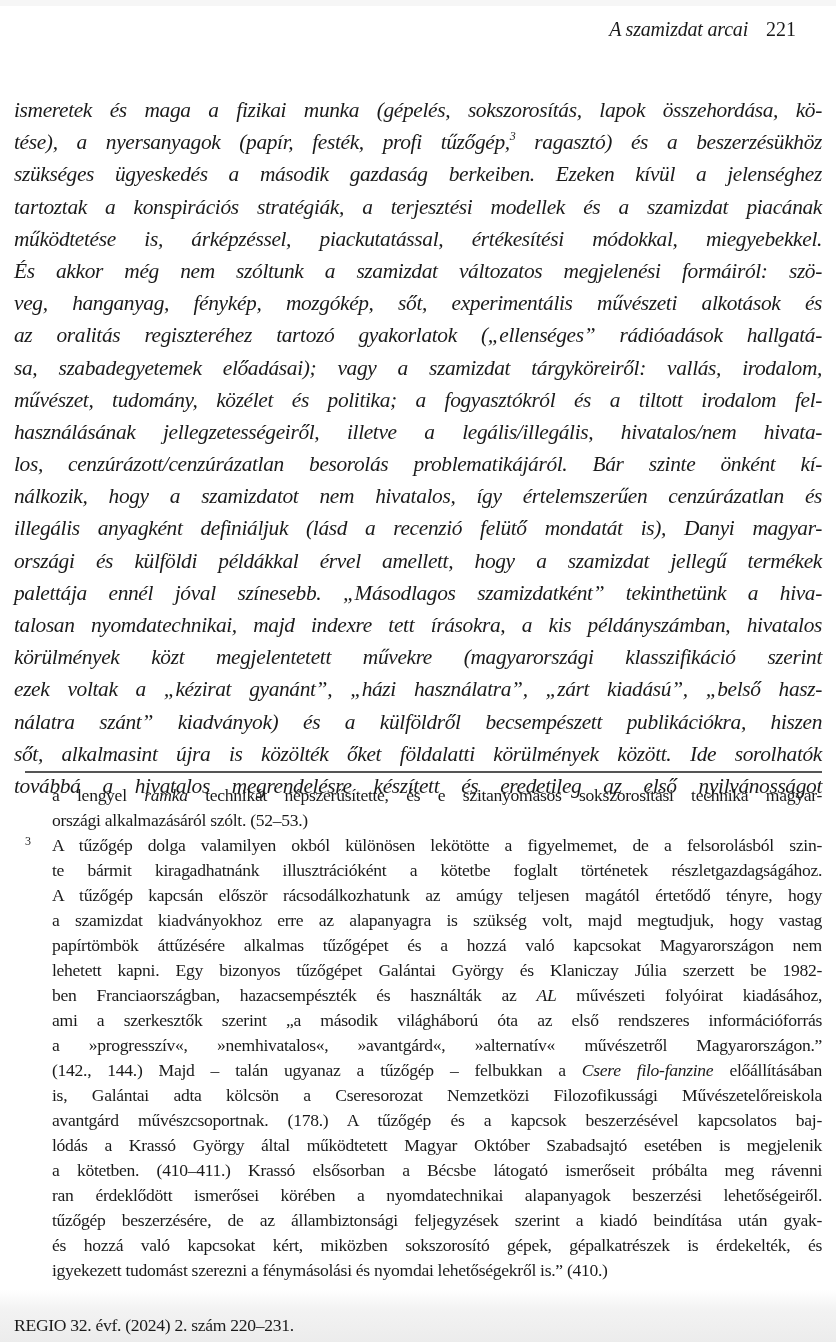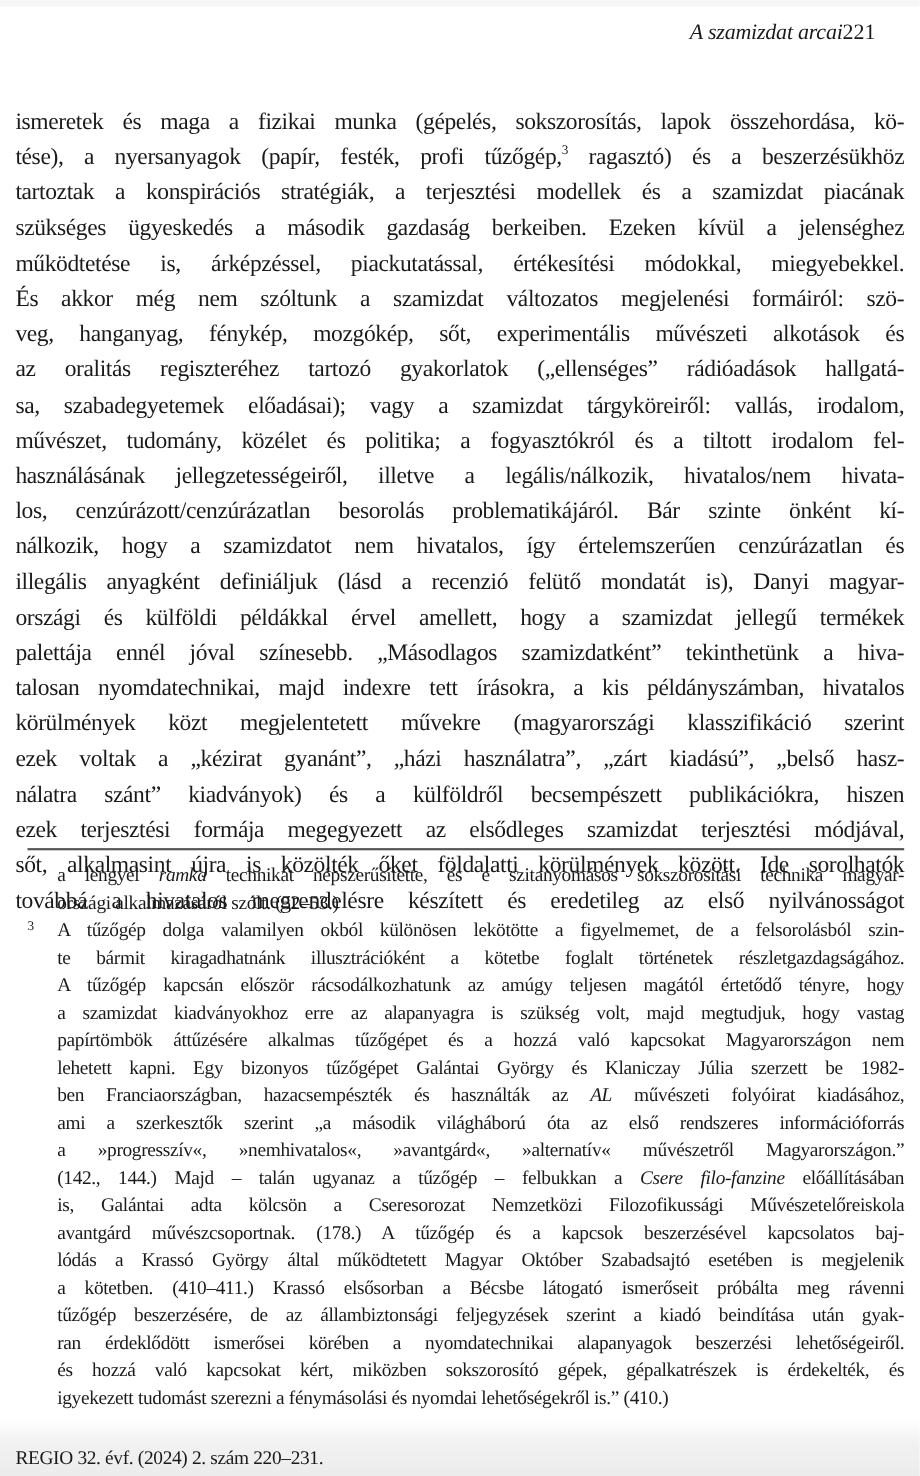--- a/index.html
+++ b/index.html
@@ -27,36 +27,38 @@
     right: 40px;
     font-size: 20px;
     line-height: 24px;
     white-space: nowrap;
   }
   .running-head .title {
     font-style: italic;
     letter-spacing: -0.2px;
   }
   .running-head .pagenum {
+    margin-left: 18px;
   }
   .body-text {
     position: absolute;
     left: 14px;
     top: 94px;
     width: 808px;
     font-size: 21.4px;
     line-height: 32.2px;
   }
   .body-line {
     display: block;
     white-space: nowrap;
     text-align: justify;
     text-align-last: justify;
     height: 32.2px;
     letter-spacing: -0.35px;
+    font-style: italic;
   }
   .body-line.last {
     text-align-last: justify;
   }
   .body-line sup {
     font-size: 12px;
     vertical-align: 9px;
     line-height: 0;
   }
   .footnote-rule {
@@ -117,39 +119,38 @@
 
 <div class="top-strip"></div>
 
 <div class="running-head">
   <span class="title">A szamizdat arcai</span><span class="pagenum">221</span>
 </div>
 
 <div class="body-text">
   <span class="body-line">ismeretek és maga a fizikai munka (gépelés, sokszorosítás, lapok összehordása, kö-</span>
   <span class="body-line"><span>tése), a nyersanyagok (papír, festék, profi tűzőgép,</span><sup>3</sup><span> ragasztó) és a beszerzésükhöz</span></span>
+  <span class="body-line">szükséges ügyeskedés a második gazdaság berkeiben. Ezeken kívül a jelenséghez</span>
   <span class="body-line">tartoztak a konspirációs stratégiák, a terjesztési modellek és a szamizdat piacának</span>
-  <span class="body-line">szükséges ügyeskedés a második gazdaság berkeiben. Ezeken kívül a jelenséghez</span>
   <span class="body-line">működtetése is, árképzéssel, piackutatással, értékesítési módokkal, miegyebekkel.</span>
   <span class="body-line">És akkor még nem szóltunk a szamizdat változatos megjelenési formáiról: szö-</span>
   <span class="body-line">veg, hanganyag, fénykép, mozgókép, sőt, experimentális művészeti alkotások és</span>
   <span class="body-line">az oralitás regiszteréhez tartozó gyakorlatok („ellenséges” rádióadások hallgatá-</span>
   <span class="body-line">sa, szabadegyetemek előadásai); vagy a szamizdat tárgyköreiről: vallás, irodalom,</span>
   <span class="body-line">művészet, tudomány, közélet és politika; a fogyasztókról és a tiltott irodalom fel-</span>
-  <span class="body-line">használásának jellegzetességeiről, illetve a legális/nálkozik, hivatalos/nem hivata-</span>
+  <span class="body-line">használásának jellegzetességeiről, illetve a legális/illegális, hivatalos/nem hivata-</span>
   <span class="body-line">los, cenzúrázott/cenzúrázatlan besorolás problematikájáról. Bár szinte önként kí-</span>
   <span class="body-line">nálkozik, hogy a szamizdatot nem hivatalos, így értelemszerűen cenzúrázatlan és</span>
   <span class="body-line">illegális anyagként definiáljuk (lásd a recenzió felütő mondatát is), Danyi magyar-</span>
   <span class="body-line">országi és külföldi példákkal érvel amellett, hogy a szamizdat jellegű termékek</span>
   <span class="body-line">palettája ennél jóval színesebb. „Másodlagos szamizdatként” tekinthetünk a hiva-</span>
   <span class="body-line">talosan nyomdatechnikai, majd indexre tett írásokra, a kis példányszámban, hivatalos</span>
   <span class="body-line">körülmények közt megjelentetett művekre (magyarországi klasszifikáció szerint</span>
   <span class="body-line">ezek voltak a „kézirat gyanánt”, „házi használatra”, „zárt kiadású”, „belső hasz-</span>
   <span class="body-line">nálatra szánt” kiadványok) és a külföldről becsempészett publikációkra, hiszen</span>
-  <span class="body-line">ezek terjesztési formája megegyezett az elsődleges szamizdat terjesztési módjával,</span>
   <span class="body-line">sőt, alkalmasint újra is közölték őket földalatti körülmények között. Ide sorolhatók</span>
   <span class="body-line last">továbbá a hivatalos megrendelésre készített és eredetileg az első nyilvánosságot</span>
 </div>
 
 <div class="footnote-rule"></div>
 
 <div class="footnotes">
   <span class="fn-line"><span>a lengyel </span><i>ramka</i><span> technikát népszerűsítette, és e szitanyomásos sokszorosítási technika magyar-</span></span>
   <span class="fn-line short">országi alkalmazásáról szólt. (52–53.)</span>
 
@@ -160,21 +161,21 @@
   <span class="fn-line">papírtömbök áttűzésére alkalmas tűzőgépet és a hozzá való kapcsokat Magyarországon nem</span>
   <span class="fn-line">lehetett kapni. Egy bizonyos tűzőgépet Galántai György és Klaniczay Júlia szerzett be 1982-</span>
   <span class="fn-line"><span>ben Franciaországban, hazacsempészték és használták az </span><i>AL</i><span> művészeti folyóirat kiadásához,</span></span>
   <span class="fn-line">ami a szerkesztők szerint „a második világháború óta az első rendszeres információforrás</span>
   <span class="fn-line">a »progresszív«, »nemhivatalos«, »avantgárd«, »alternatív« művészetről Magyarországon.”</span>
   <span class="fn-line"><span>(142., 144.) Majd – talán ugyanaz a tűzőgép – felbukkan a </span><i>Csere filo-fanzine</i><span> előállításában</span></span>
   <span class="fn-line">is, Galántai adta kölcsön a Cseresorozat Nemzetközi Filozofikussági Művészetelőreiskola</span>
   <span class="fn-line">avantgárd művészcsoportnak. (178.) A tűzőgép és a kapcsok beszerzésével kapcsolatos baj-</span>
   <span class="fn-line">lódás a Krassó György által működtetett Magyar Október Szabadsajtó esetében is megjelenik</span>
   <span class="fn-line">a kötetben. (410–411.) Krassó elsősorban a Bécsbe látogató ismerőseit próbálta meg rávenni</span>
+  <span class="fn-line">ran érdeklődött ismerősei körében a nyomdatechnikai alapanyagok beszerzési lehetőségeiről.</span>
   <span class="fn-line">tűzőgép beszerzésére, de az állambiztonsági feljegyzések szerint a kiadó beindítása után gyak-</span>
-  <span class="fn-line">ran érdeklődött ismerősei körében a nyomdatechnikai alapanyagok beszerzési lehetőségeiről.</span>
   <span class="fn-line">és hozzá való kapcsokat kért, miközben sokszorosító gépek, gépalkatrészek is érdekelték, és</span>
   <span class="fn-line short">igyekezett tudomást szerezni a fénymásolási és nyomdai lehetőségekről is.” (410.)</span>
 </div>
 
 <div class="footer">
   <span class="footer-text">REGIO 32. évf. (2024) 2. szám 220–231.</span>
 </div>
 
 </body></html>

